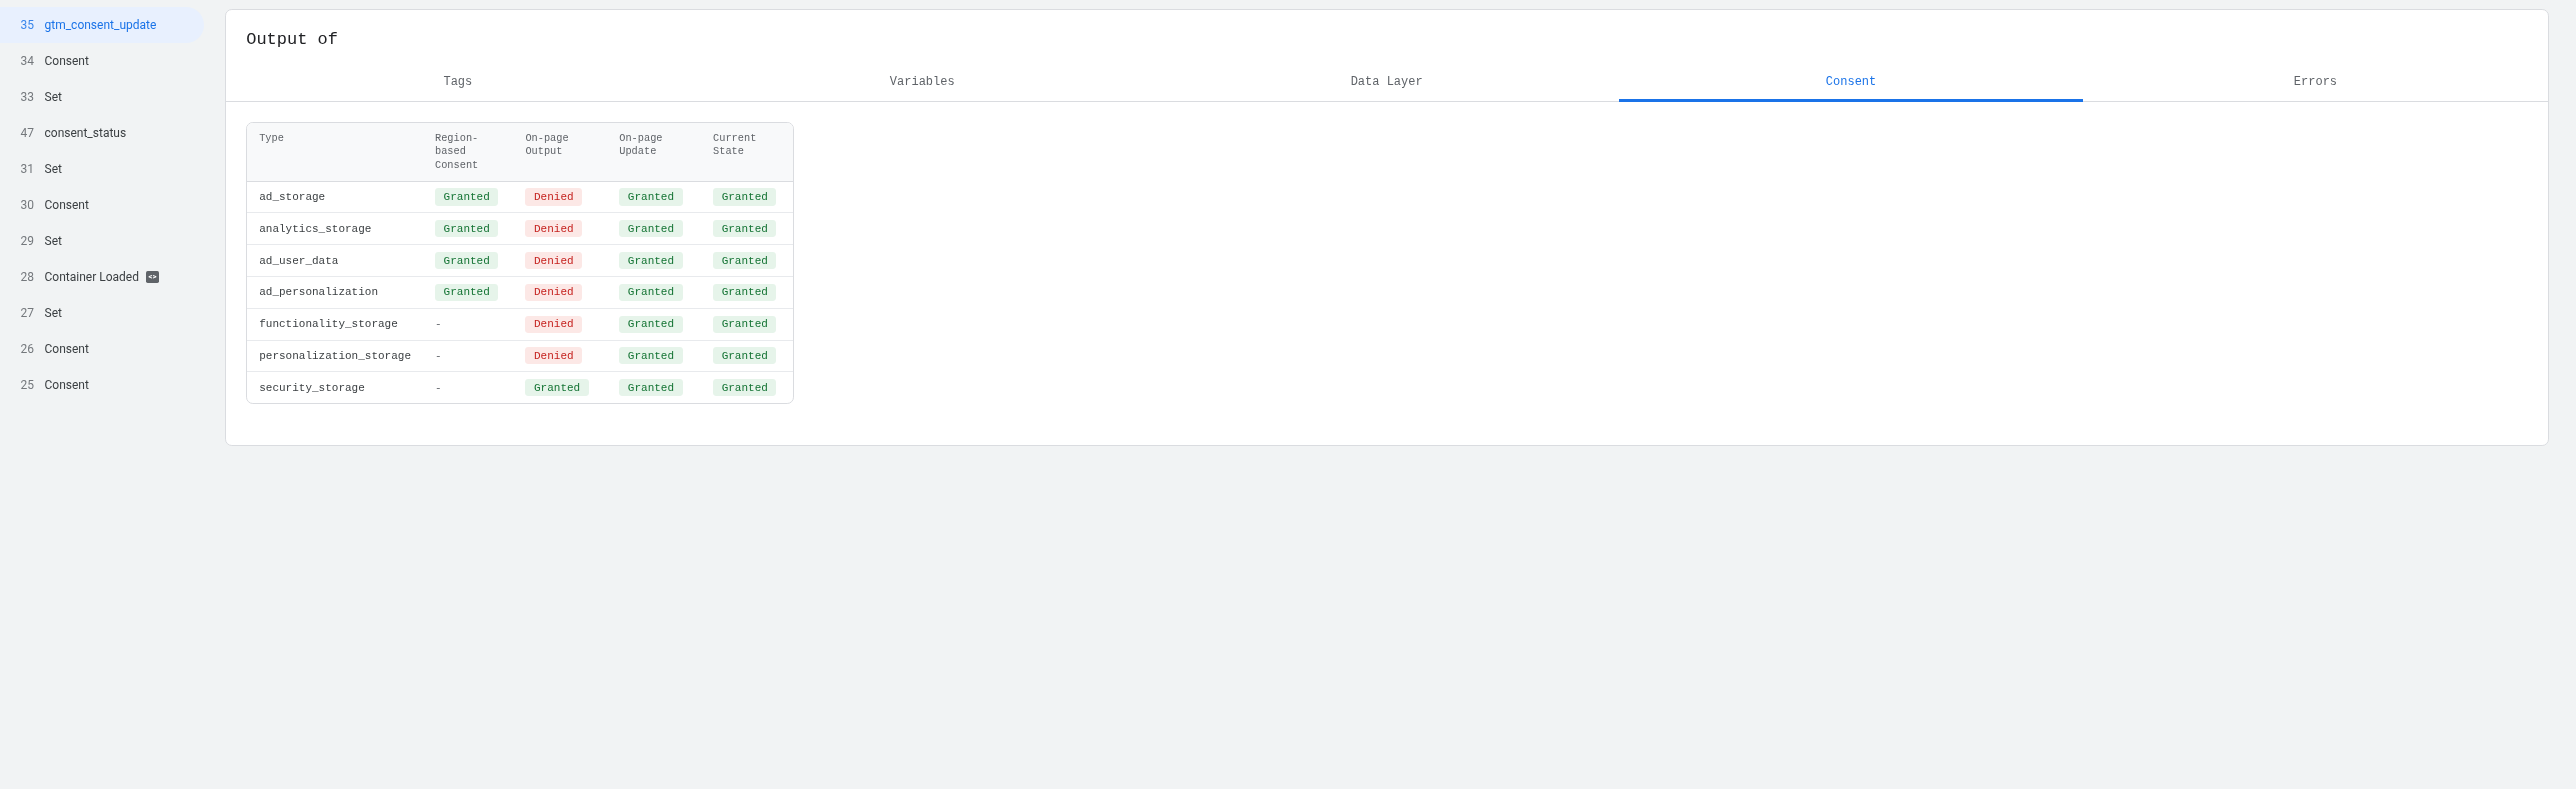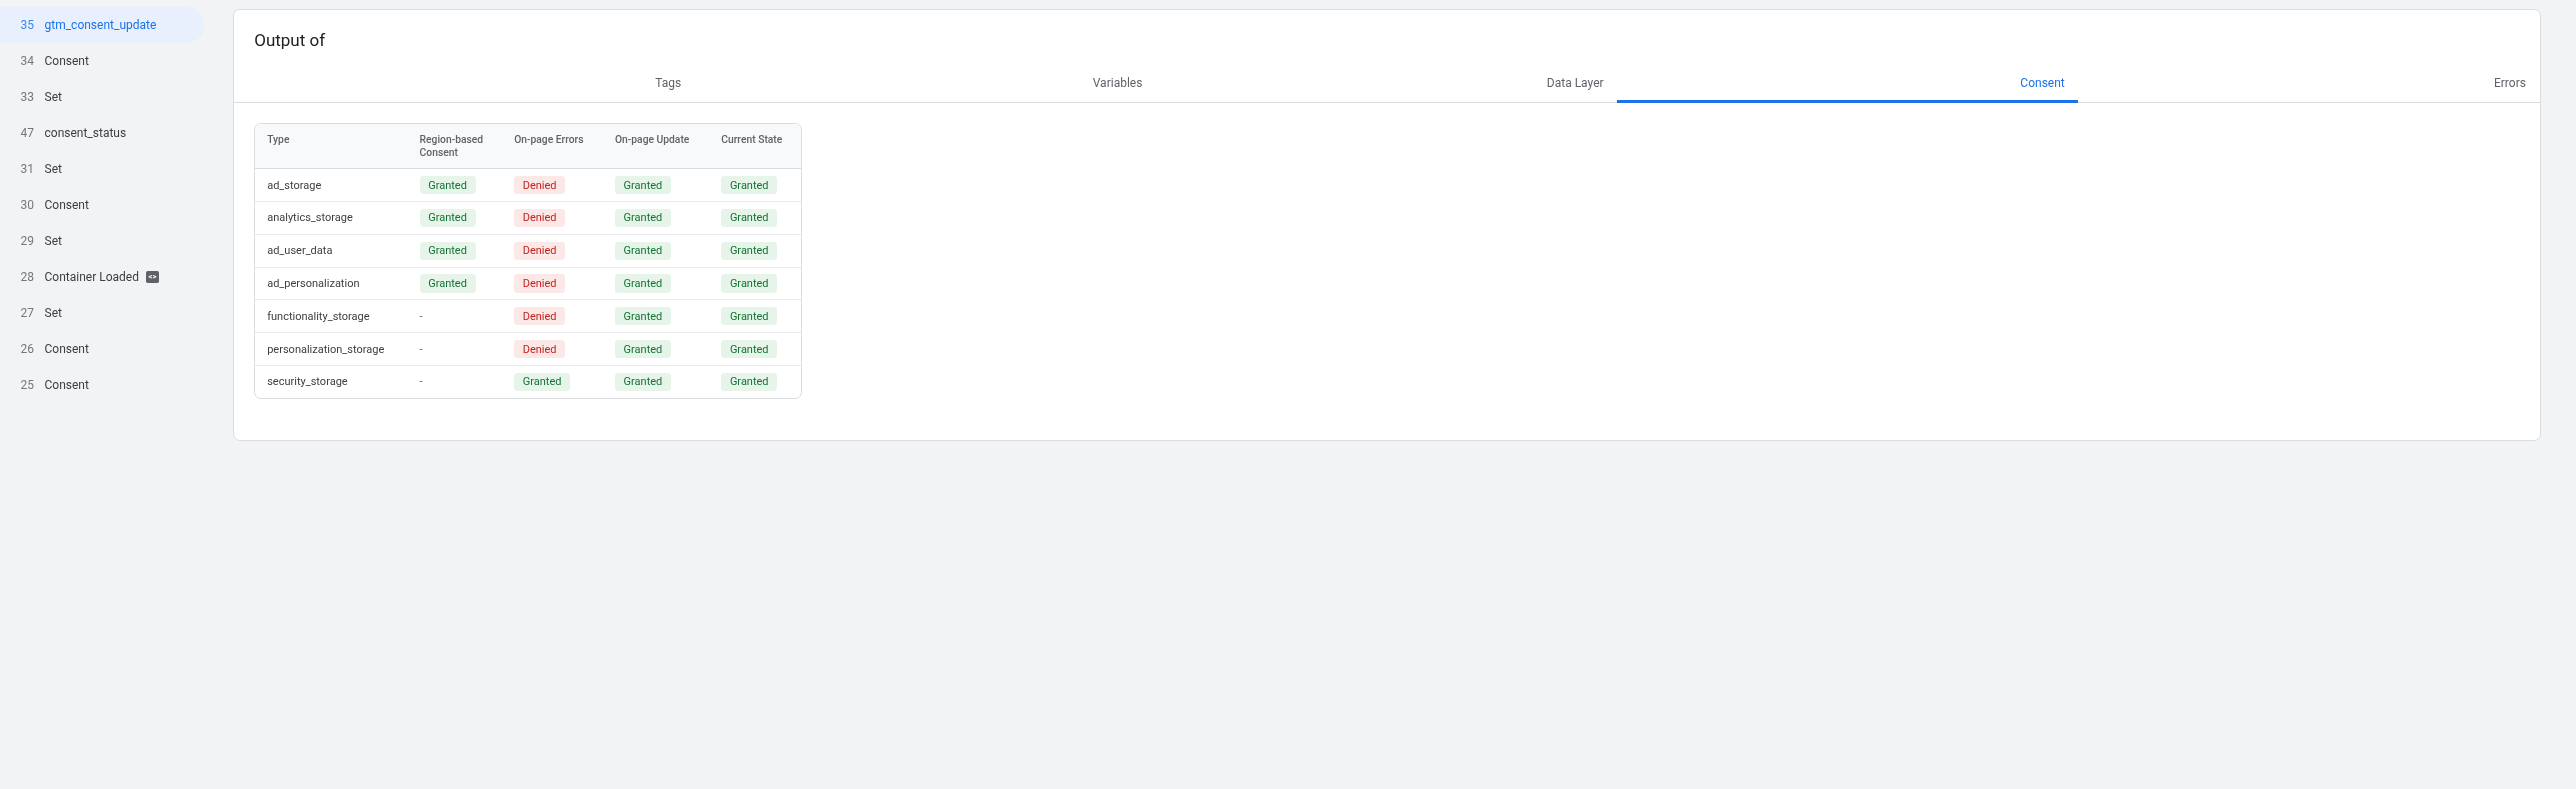--- a/index.html
+++ b/index.html
@@ -9,21 +9,20 @@
     }
     body {
       font-family: -apple-system, BlinkMacSystemFont, "Segoe UI", Roboto, "Helvetica Neue", Arial, sans-serif;
       background: #f1f3f4;
       color: #202124;
       font-size: 12px;
     }
     .layout {
       display: flex;
       min-height: 100vh;
-      gap: 8px;
     }
     .sidebar {
       width: 211px;
       background: #f1f3f4;
       padding: 6.8px 0;
       flex-shrink: 0;
     }
     .sidebar-item {
       display: flex;
       align-items: center;
@@ -68,20 +67,21 @@
       display: inline-flex;
       align-items: center;
       justify-content: center;
       color: #fff;
       font-size: 7.7px;
       font-weight: bold;
     }
     .main {
       flex: 1;
       padding: 0 13.7px 13.7px 13.7px;
+      font-family: Liberation Mono, monospace;
     }
     .panel {
       background: #fff;
       border: 0.9px solid #dadce0;
       border-radius: 6.8px;
       padding: 20.5px 0 20.5px 0;
       margin-top: 8.6px;
     }
     .panel-title {
       font-size: 17px;
@@ -89,21 +89,21 @@
       color: #202124;
       padding: 0 20.5px 13.7px 20.5px;
     }
     .tabs {
       display: flex;
       border-bottom: 0.9px solid #dadce0;
       padding: 0;
     }
     .tab {
       flex: 1;
-      text-align: right;
+      text-align: center;
       padding: 12px 13.7px;
       color: #5f6368;
       font-size: 12px;
       cursor: pointer;
       position: relative;
     }
     .tab.active {
       color: #1a73e8;
     }
     .tab.active::after {
@@ -261,21 +261,21 @@
         </div>
 
       <div class="section">
 
         <div class="table-wrap">
           <table>
             <thead>
               <tr id="thead-row">
                   <th>Type</th>
                   <th>Region-based<br>Consent</th>
-                  <th>On-page Errors</th>
+                  <th>On-page Output</th>
                   <th>On-page Update</th>
                   <th>Current State</th>
                 </tr>
             </thead>
             <tbody id="tbody">
                 <tr>
                   <td>ad_storage</td>
                   <td><span class="badge granted">Granted</span></td>
                   <td><span class="badge denied">Denied</span></td>
                   <td><span class="badge granted">Granted</span></td>

